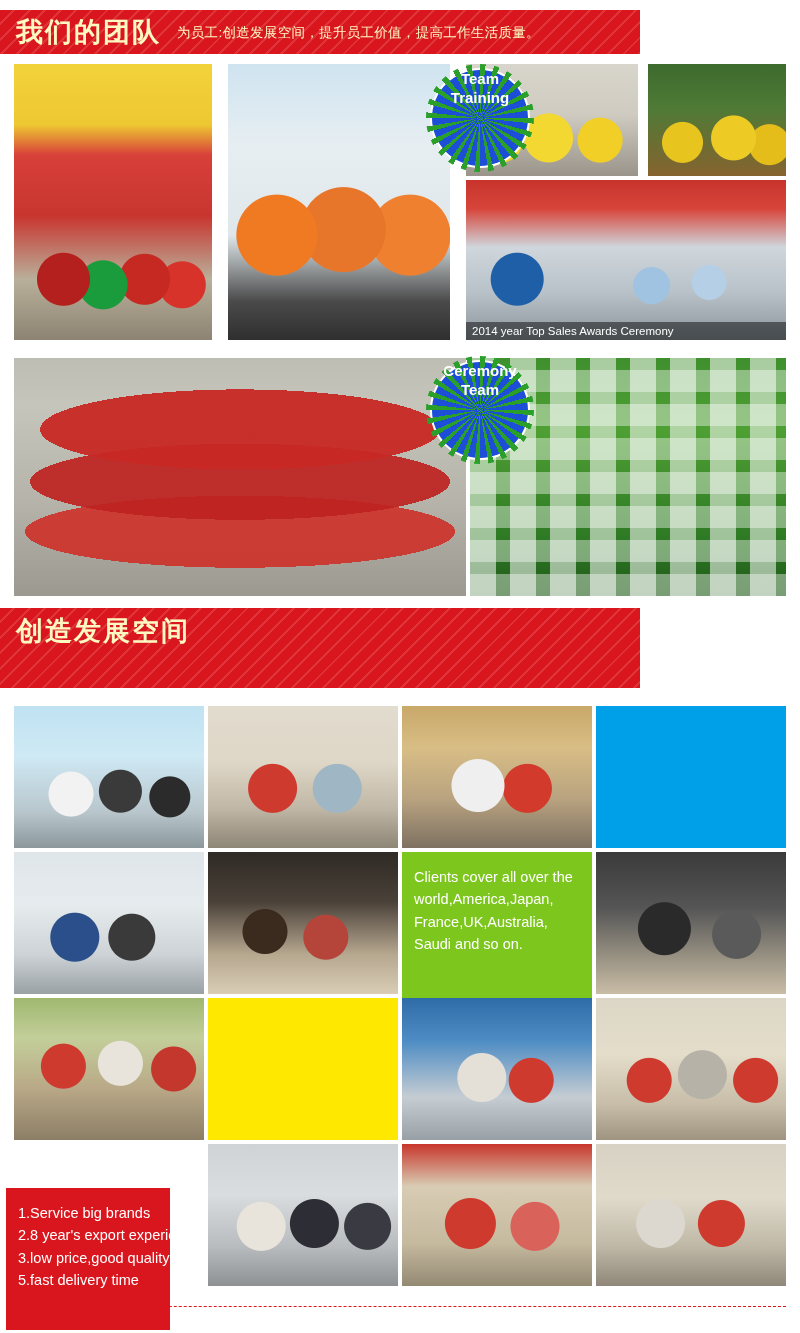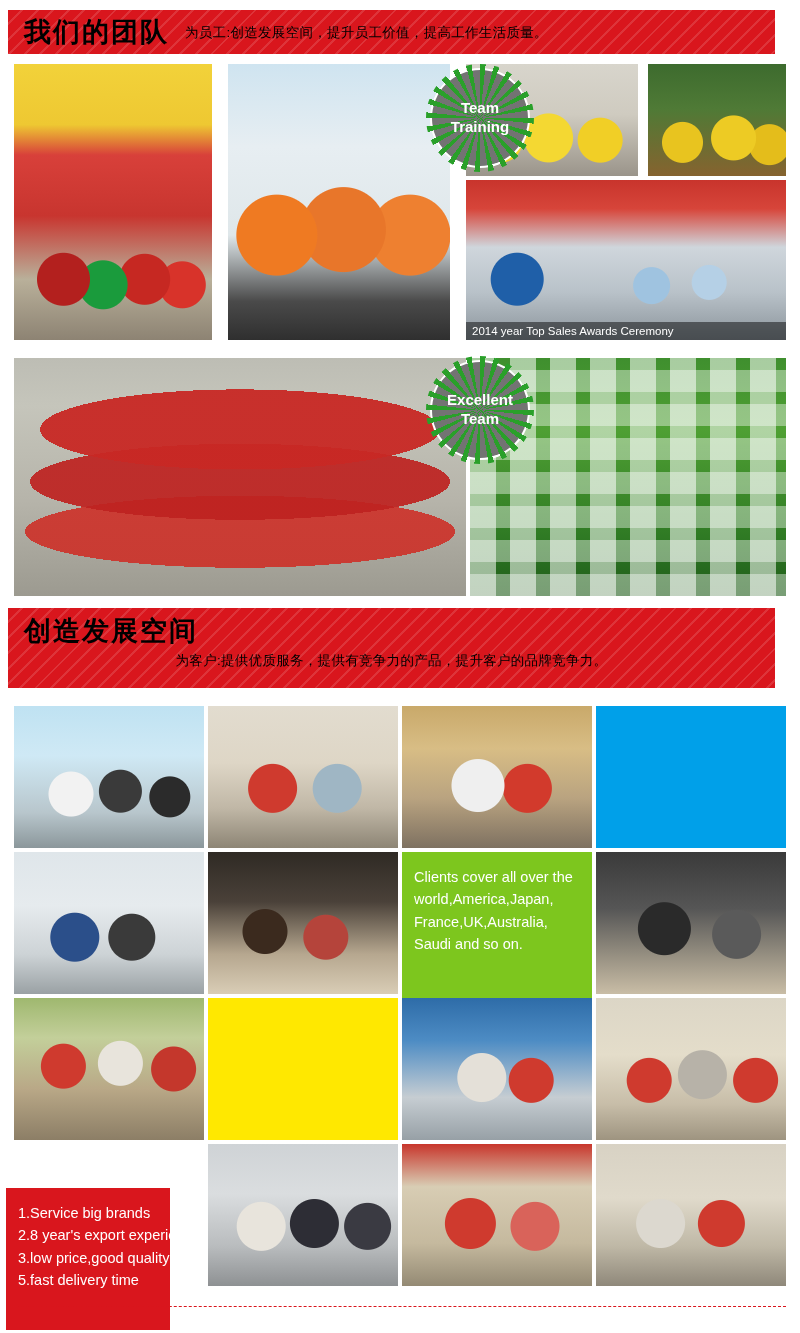--- a/index.html
+++ b/index.html
@@ -8,41 +8,41 @@
     background: #ffffff;
     font-family: "Liberation Sans", sans-serif;
     color: #222;
     overflow: hidden;
   }
   .page { position: relative; width: 800px; height: 1333px; }
 
   
   .band {
     position: absolute;
-    left: 8px; width: 767px;
+    left: 0; width: 640px;
     background: #d9161d;
-    color: #000000;
+    color: #fef9c3;
     overflow: hidden;
   }
   .band .stripes {
     position: absolute; inset: 0;
     background: repeating-linear-gradient(135deg,
       rgba(255,255,255,0.00) 0px,
       rgba(255,255,255,0.00) 9px,
       rgba(255,255,255,0.13) 9px,
       rgba(255,255,255,0.13) 11px);
     pointer-events: none;
   }
   .band-inner { position: relative; z-index: 2; padding: 0 16px; }
   .band-title {
     font-size: 27px; font-weight: bold; letter-spacing: 2px;
     line-height: 1.05;
   }
   .band-sub {
-    font-size: 13.5px; letter-spacing: 0.3px; text-align: center;
+    font-size: 13.5px; letter-spacing: 0.3px;
   }
 
   
   #band1 { top: 10px; height: 44px; }
   #band1 .band-inner { display: flex; align-items: center; height: 44px; gap: 16px; }
   #band1 .band-sub { position: relative; top: 1px; }
 
   
   #band2 { top: 608px; height: 80px; }
   #band2 .band-inner { padding-top: 9px; }
@@ -60,23 +60,23 @@
     background: rgba(0,0,0,0.48);
     color: #fff; font-size: 11.5px; padding: 3px 6px;
     font-family: "Liberation Sans", sans-serif;
   }
 
   
   .burst {
     position: absolute;
     width: 96px; height: 96px;
     border-radius: 50%;
-    background: #737373;
+    background: #1d4ed8;
     color: #fff;
-    display: flex; align-items: center; justify-content: center;
+    display: flex; justify-content: center;
     text-align: center;
     font-size: 15px; font-weight: bold; line-height: 1.25;
     z-index: 10;
     box-shadow: 0 0 0 2px #fff;
   }
   .burst::before {
     content: ""; position: absolute; inset: -6px;
     border-radius: 50%;
     background: conic-gradient(#2aa02a 0 6deg, transparent 6deg 15deg,
                                #2aa02a 15deg 21deg, transparent 21deg 30deg,
@@ -188,28 +188,27 @@
         radial-gradient(ellipse 215px 36px at 50% 73%, rgba(205,48,40,0.9) 0 100%, transparent 100%),
         linear-gradient(180deg,#bdbdb4 0%, #c5c5bb 20%, #b6b4aa 60%, #9c9a90 100%);"></div>
 
   <div class="tile" style="left:470px; top:358px; width:316px; height:238px;
        background-image:
         repeating-linear-gradient(90deg, rgba(255,255,255,0.55) 0 26px, rgba(0,0,0,0) 26px 40px),
         repeating-linear-gradient(0deg, rgba(255,255,255,0.4) 0 22px, rgba(0,0,0,0) 22px 34px),
         linear-gradient(180deg,#3f8f2e 0%, #4fa033 30%, #2f7a24 75%, #1f5c19 100%);"></div>
 
   <div class="burst" style="left:432px; top:362px;">
-    <span>Excellent Team</span>
+    <span>Ceremony Team</span>
   </div>
 
   <div class="band" id="band2">
     <div class="stripes"></div>
     <div class="band-inner">
       <div class="band-title">创造发展空间</div>
-      <div class="band-sub">为客户:提供优质服务，提供有竞争力的产品，提升客户的品牌竞争力。</div>
     </div>
   </div>
 
   <div class="tile" style="left:14px; top:706px; width:190px; height:142px;
        background-image:
         radial-gradient(circle at 30% 62%, #f2f2f2 0 22px, transparent 23px),
         radial-gradient(circle at 56% 60%, #3a3a3a 0 21px, transparent 22px),
         radial-gradient(circle at 82% 64%, #2b2b2b 0 20px, transparent 21px),
         linear-gradient(180deg,#bfe2f2 0%, #cfe9f5 35%, #b8c6cc 75%, #8b979b 100%);"></div>
 

